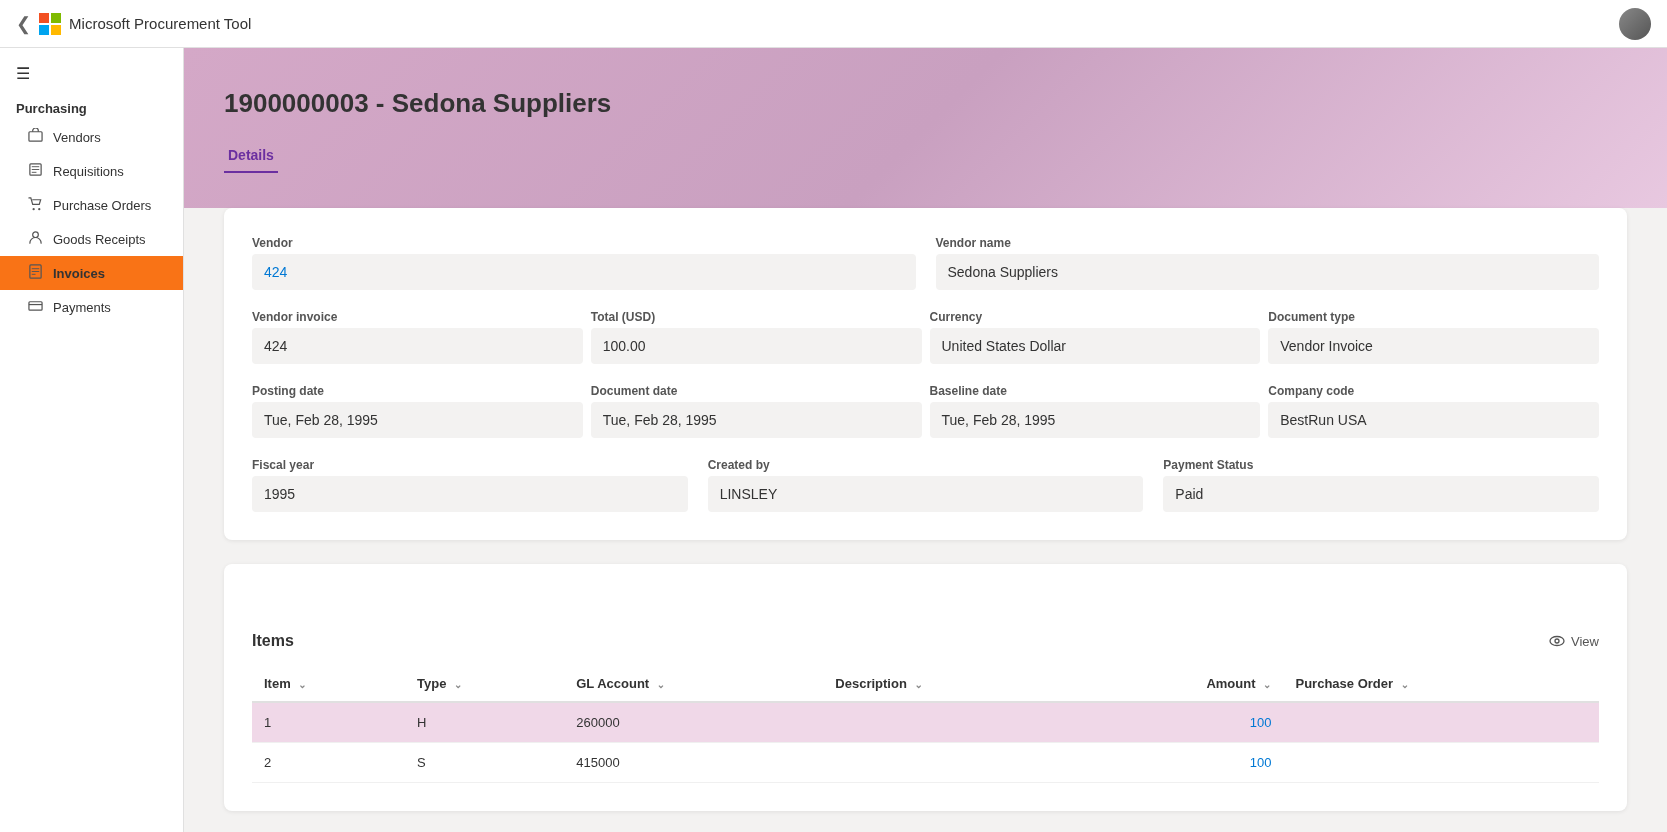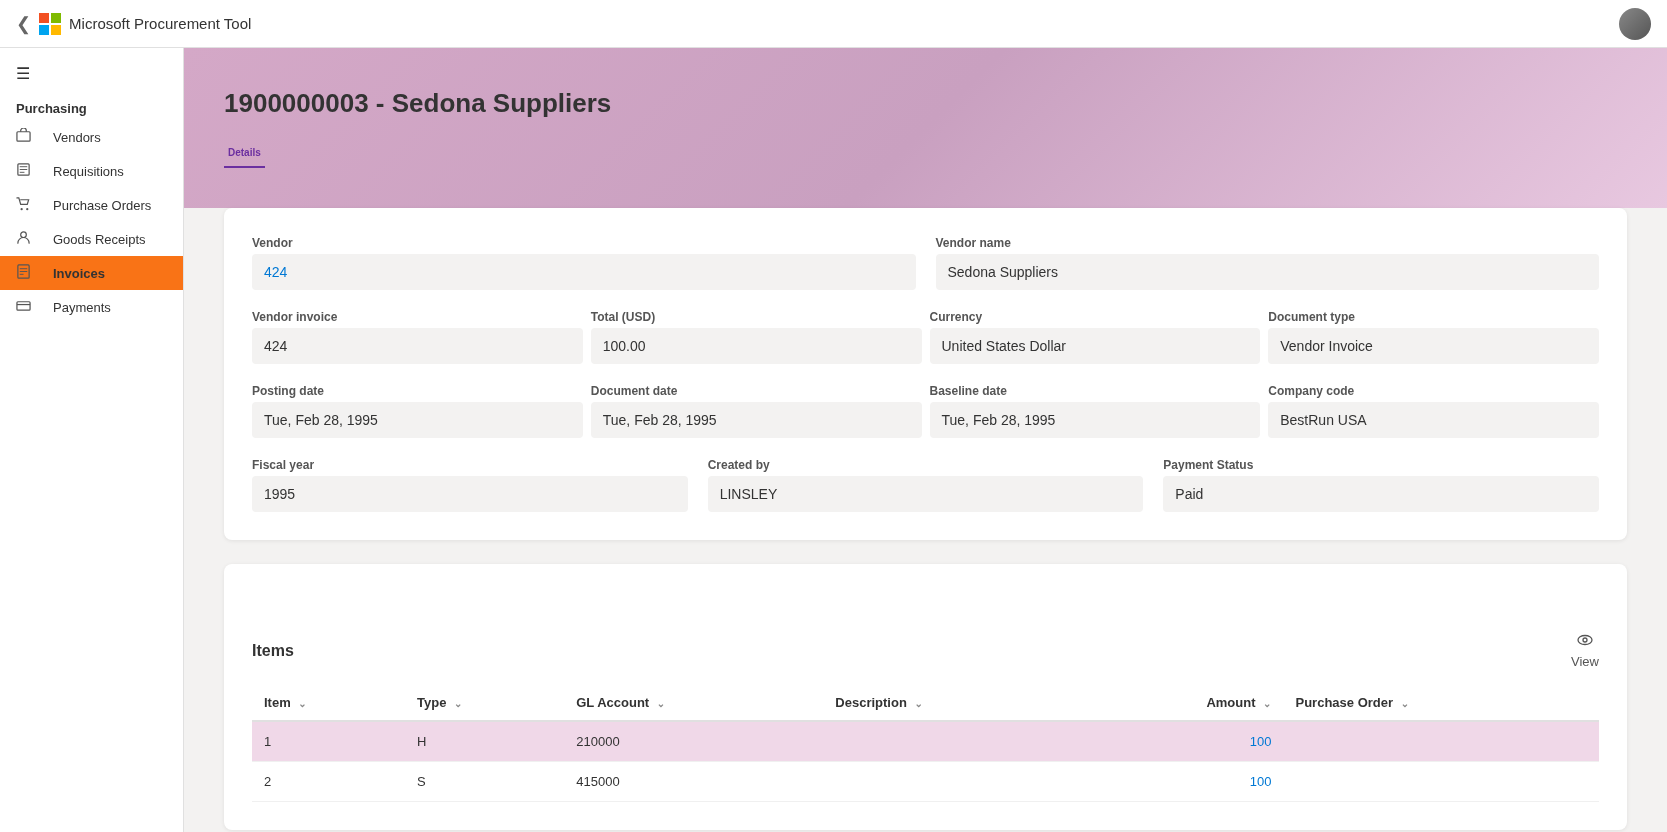--- a/index.html
+++ b/index.html
@@ -24,41 +24,41 @@
     .layout { display: flex; flex: 1; overflow: hidden; }
 
     
     .sidebar {
       width: 184px; background: #fff; border-right: 1px solid #e0e0e0;
       padding: 8px 0; flex-shrink: 0;
     }
     .sidebar-hamburger { padding: 8px 16px; cursor: pointer; font-size: 16px; color: #333; }
     .sidebar-section { padding: 10px 16px 4px; font-weight: 600; font-size: 13px; color: #333; }
     .sidebar-item {
-      display: flex; align-items: center; gap: 22px; padding: 8px 16px;
+      display: flex; align-items: center; gap: 10px; padding: 8px 28px;
       cursor: pointer; color: #333; font-size: 13px;
     }
     .sidebar-item.active { background: #f97316; font-weight: 700; }
     .sidebar-icon { font-size: 15px; color: #555; }
 
     
     .main { flex: 1; overflow-y: auto; }
 
     
     .page-header {
       background: linear-gradient(135deg, #d4a8c7 0%, #c9a0c0 50%, #e8c8e0 100%);
       padding: 40px 40px 30px;
       min-height: 160px;
     }
     .page-title { font-size: 26px; font-weight: 600; color: #333; }
 
     
     .tabs { display: flex; margin-top: 20px; }
     .tab {
-      padding: 8px 4px; margin-right: 12px; font-size: 10px; color: #555;
+      padding: 8px 4px; margin-right: 12px; font-size: 14px; color: #555;
       cursor: pointer; border-bottom: 2px solid transparent;
     }
     .tab.active { color: #6b2fa0; border-bottom: 2px solid #6b2fa0; font-weight: 600; }
 
     
     .content-area { padding: 0 40px 40px; background: #f3f2f1; }
 
     
     .card {
       background: #fff; border-radius: 8px; padding: 28px;
@@ -73,21 +73,21 @@
     .form-value {
       font-size: 14px; color: #333; background: #f3f2f1;
       padding: 8px 12px; border-radius: 4px; border: none; min-height: 36px;
       display: flex; align-items: center;
     }
     .form-value.link { color: #0078d4; cursor: pointer; }
 
     
     .items-header { display: flex; align-items: center; justify-content: space-between; margin-bottom: 16px; margin-top: 40px; }
     .items-title { font-size: 16px; font-weight: 600; color: #333; }
-    .view-btn { display: flex; align-items: center; gap: 6px; color: #555; font-size: 13px; cursor: pointer; flex-direction: column; }
+    .view-btn { display: flex; align-items: center; gap: 6px; color: #555; font-size: 13px; cursor: pointer; }
 
     
     .table { width: 100%; border-collapse: collapse; }
     .table th {
       text-align: left; padding: 10px 12px; font-size: 13px; font-weight: 600;
       color: #333; border-bottom: 2px solid #e0e0e0; background: #fff;
     }
     .table th .sort-icon { font-size: 10px; color: #888; margin-left: 4px; }
     .table td { padding: 12px 12px; font-size: 13px; color: #333; border-bottom: 1px solid #f0f0f0; }
     .table tr.highlighted { background: #f0d8e8; }
@@ -299,21 +299,21 @@
               <th>
                 <span>Purchase Order</span>
                 <span class="sort-icon">⌄</span>
               </th>
             </tr>
           </thead>
           <tbody id="items-tbody">
           <tr class="highlighted">
                 <td>1</td>
                 <td>H</td>
-                <td>210000</td>
+                <td>260000</td>
                 <td></td>
                 <td class="link" style="text-align: right;">100</td>
                 <td></td>
               </tr>
               <tr>
                 <td>2</td>
                 <td>S</td>
                 <td>415000</td>
                 <td></td>
                 <td class="link" style="text-align: right;">100</td>

